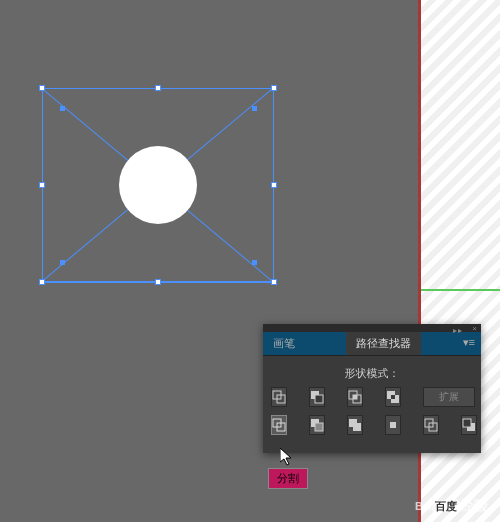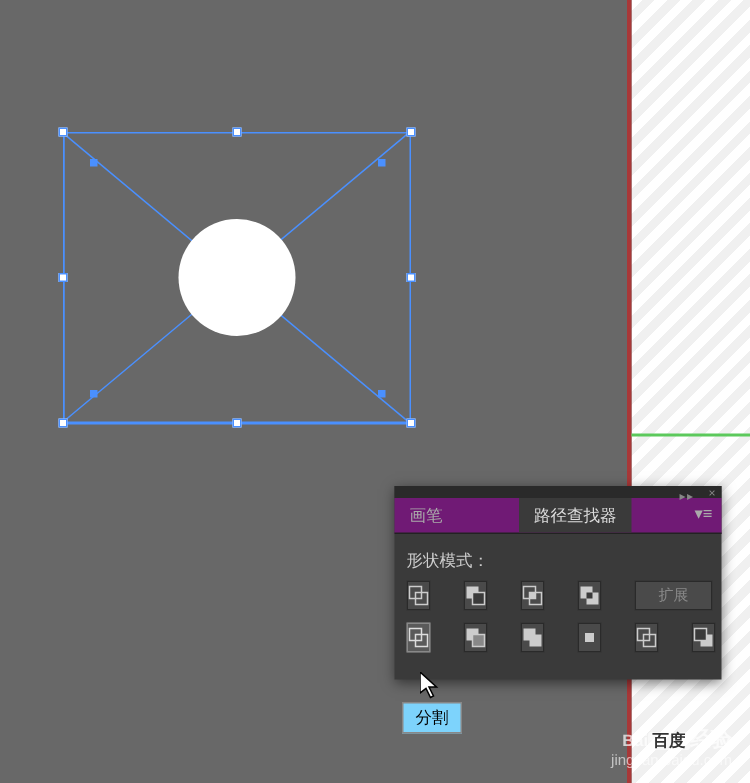--- a/index.html
+++ b/index.html
@@ -120,21 +120,21 @@
     }
     .panel-topbar .close {
       position: absolute;
       right: 4px; top: 0;
       color: #888;
       font-size: 8px;
       cursor: pointer;
     }
     .panel-tabs {
       display: flex;
-      background: #701a75;
+      background: #0c4a6e;
       border-bottom: 1px solid #222;
       align-items: stretch;
     }
     .tab {
       padding: 4px 10px;
       color: #aaa;
       cursor: pointer;
     }
     .tab.active {
       background: #3a3a3a;
@@ -142,20 +142,21 @@
       margin-left: 41px;
     }
     .tab-menu {
       margin-left: auto;
       padding: 4px 6px;
       color: #aaa;
       cursor: pointer;
     }
     .panel-body {
       padding: 6px 8px 10px;
+      text-align: center;
     }
     .section-label {
       color: #ccc;
       margin: 4px 0 6px;
     }
     .btn-row {
       display: flex;
       gap: 22px;
       align-items: center;
       margin-bottom: 8px;
@@ -184,21 +185,21 @@
       font-size: 10px;
       display: flex;
       align-items: center;
       justify-content: center;
       cursor: pointer;
     }
     .tooltip {
       position: absolute;
       left: 268px;
       top: 468px;
-      background: #7dd3fc;
+      background: #be185d;
       border: 1px solid #888;
       padding: 2px 8px;
       font-size: 11px;
       color: #000;
       z-index: 100;
     }
     .cursor {
       position: absolute;
       left: 280px;
       top: 448px;
@@ -344,14 +345,13 @@
 <div class="tooltip">分割</div>
 
 <svg class="cursor" width="16" height="20" viewBox="0 0 16 20">
   <path d="M0 0 L0 14 L4 11 L7 17 L9 16 L6 10 L11 10 Z" fill="#fff" stroke="#000" stroke-width="1"></path>
 </svg>
 
 <div class="watermark">
   <div class="logo">
     <span style="background:none;color:rgba(255,255,255,0.7);padding:0;">Bai</span><span>百度</span><b>经验</b>
   </div>
-  <div>jingyan.baidu.com</div>
 </div>
 
 </body></html>

